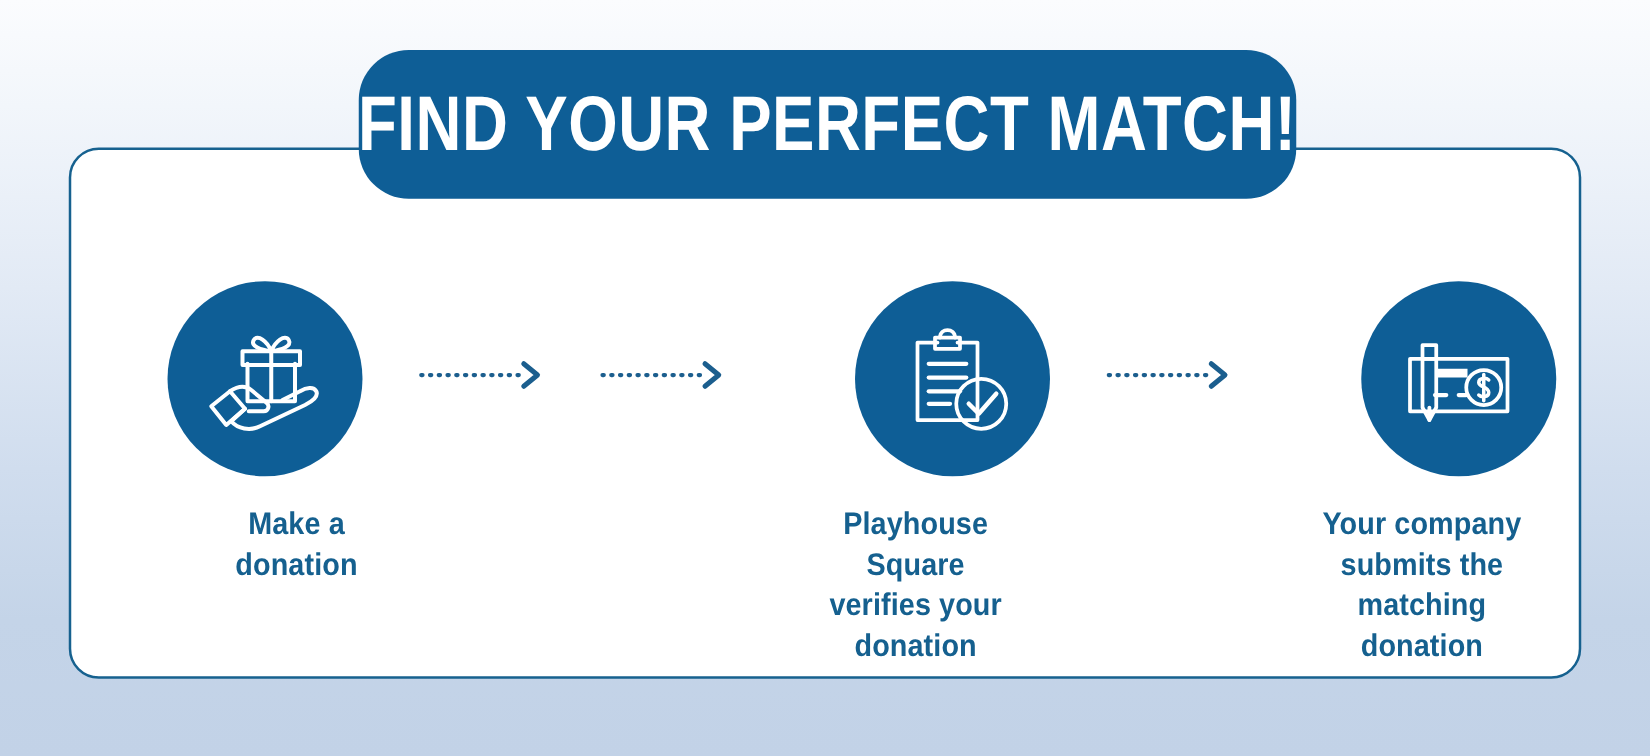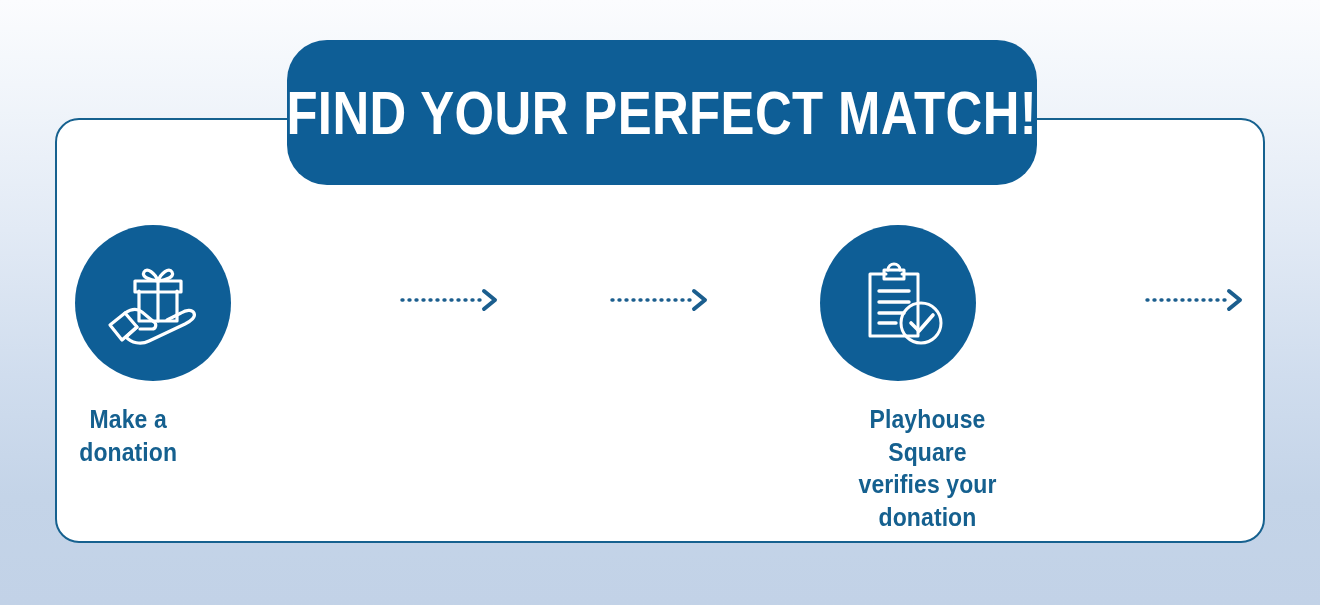--- a/index.html
+++ b/index.html
@@ -32,21 +32,21 @@
     border: 2px solid #16618f;
     border-radius: 24px;
   }
 
   
   .banner {
     position: absolute;
     left: 287px;
     top: 40px;
     width: 750px;
-    height: 145px;
+    height: 119px;
     background: #0e5e96;
     border-radius: 40px;
     display: flex;
     align-items: center;
     justify-content: center;
     z-index: 5;
   }
   .banner-title {
     color: #ffffff;
     font-family: "Liberation Sans Narrow", "Liberation Sans", sans-serif;
@@ -70,21 +70,21 @@
     align-items: flex-start;
     justify-content: space-between;
     padding: 0 20px;
     box-sizing: border-box;
   }
 
   .step {
     width: 215px;
     display: flex;
     flex-direction: column;
-    align-items: flex-start;
+    align-items: flex-end;
   }
 
   .circle {
     width: 156px;
     height: 156px;
     border-radius: 50%;
     background: #0e5e96;
     display: flex;
     align-items: center;
     justify-content: center;
@@ -198,15 +198,39 @@
 
     <div class="connector">
       <span>
         <svg width="100" height="26" viewBox="0 0 100 26" fill="none" stroke="#1b5e8e">
           <path d="M2 13 L80 13" stroke-width="3.4" stroke-linecap="round" stroke-dasharray="1 6"></path>
           <path d="M84 4 L95 13 L84 22" stroke-width="4" stroke-linecap="round" stroke-linejoin="round"></path>
         </svg>
       </span>
     </div>
 
+    <div class="step">
+      <div class="circle">
+        <span>
+          <svg width="104" height="104" viewBox="0 0 104 104" fill="none" stroke="#ffffff" stroke-width="3" stroke-linecap="round" stroke-linejoin="round">
+
+            <path d="M13 36 L91 36 L91 78 L13 78 Z"></path>
+
+            <rect x="33" y="44" width="26" height="7" fill="#ffffff" stroke="none"></rect>
+
+            <path d="M33 65 L42 65" stroke-width="3.4"></path>
+            <path d="M52 65 L58 65" stroke-width="3.4"></path>
+
+            <circle cx="72" cy="59" r="14"></circle>
+            <path d="M76 53 C 74 51, 68 51, 68 55 C 68 59, 76 58, 76 63 C 76 67, 70 67, 68 65" stroke-width="2.8"></path>
+            <path d="M72 48.5 L72 69.5" stroke-width="2.8"></path>
+
+            <path d="M23 25 L34 25 L34 75 L28.5 85 L23 75 Z"></path>
+            <path d="M23 36 L34 36"></path>
+            <path d="M28.5 75 L28.5 85"></path>
+          </svg>
+        </span>
+      </div>
+      <div class="step-label">Your company<br>submits the<br>matching donation</div>
+    </div>
 
   </div>
 </div>
 
 </body></html>

